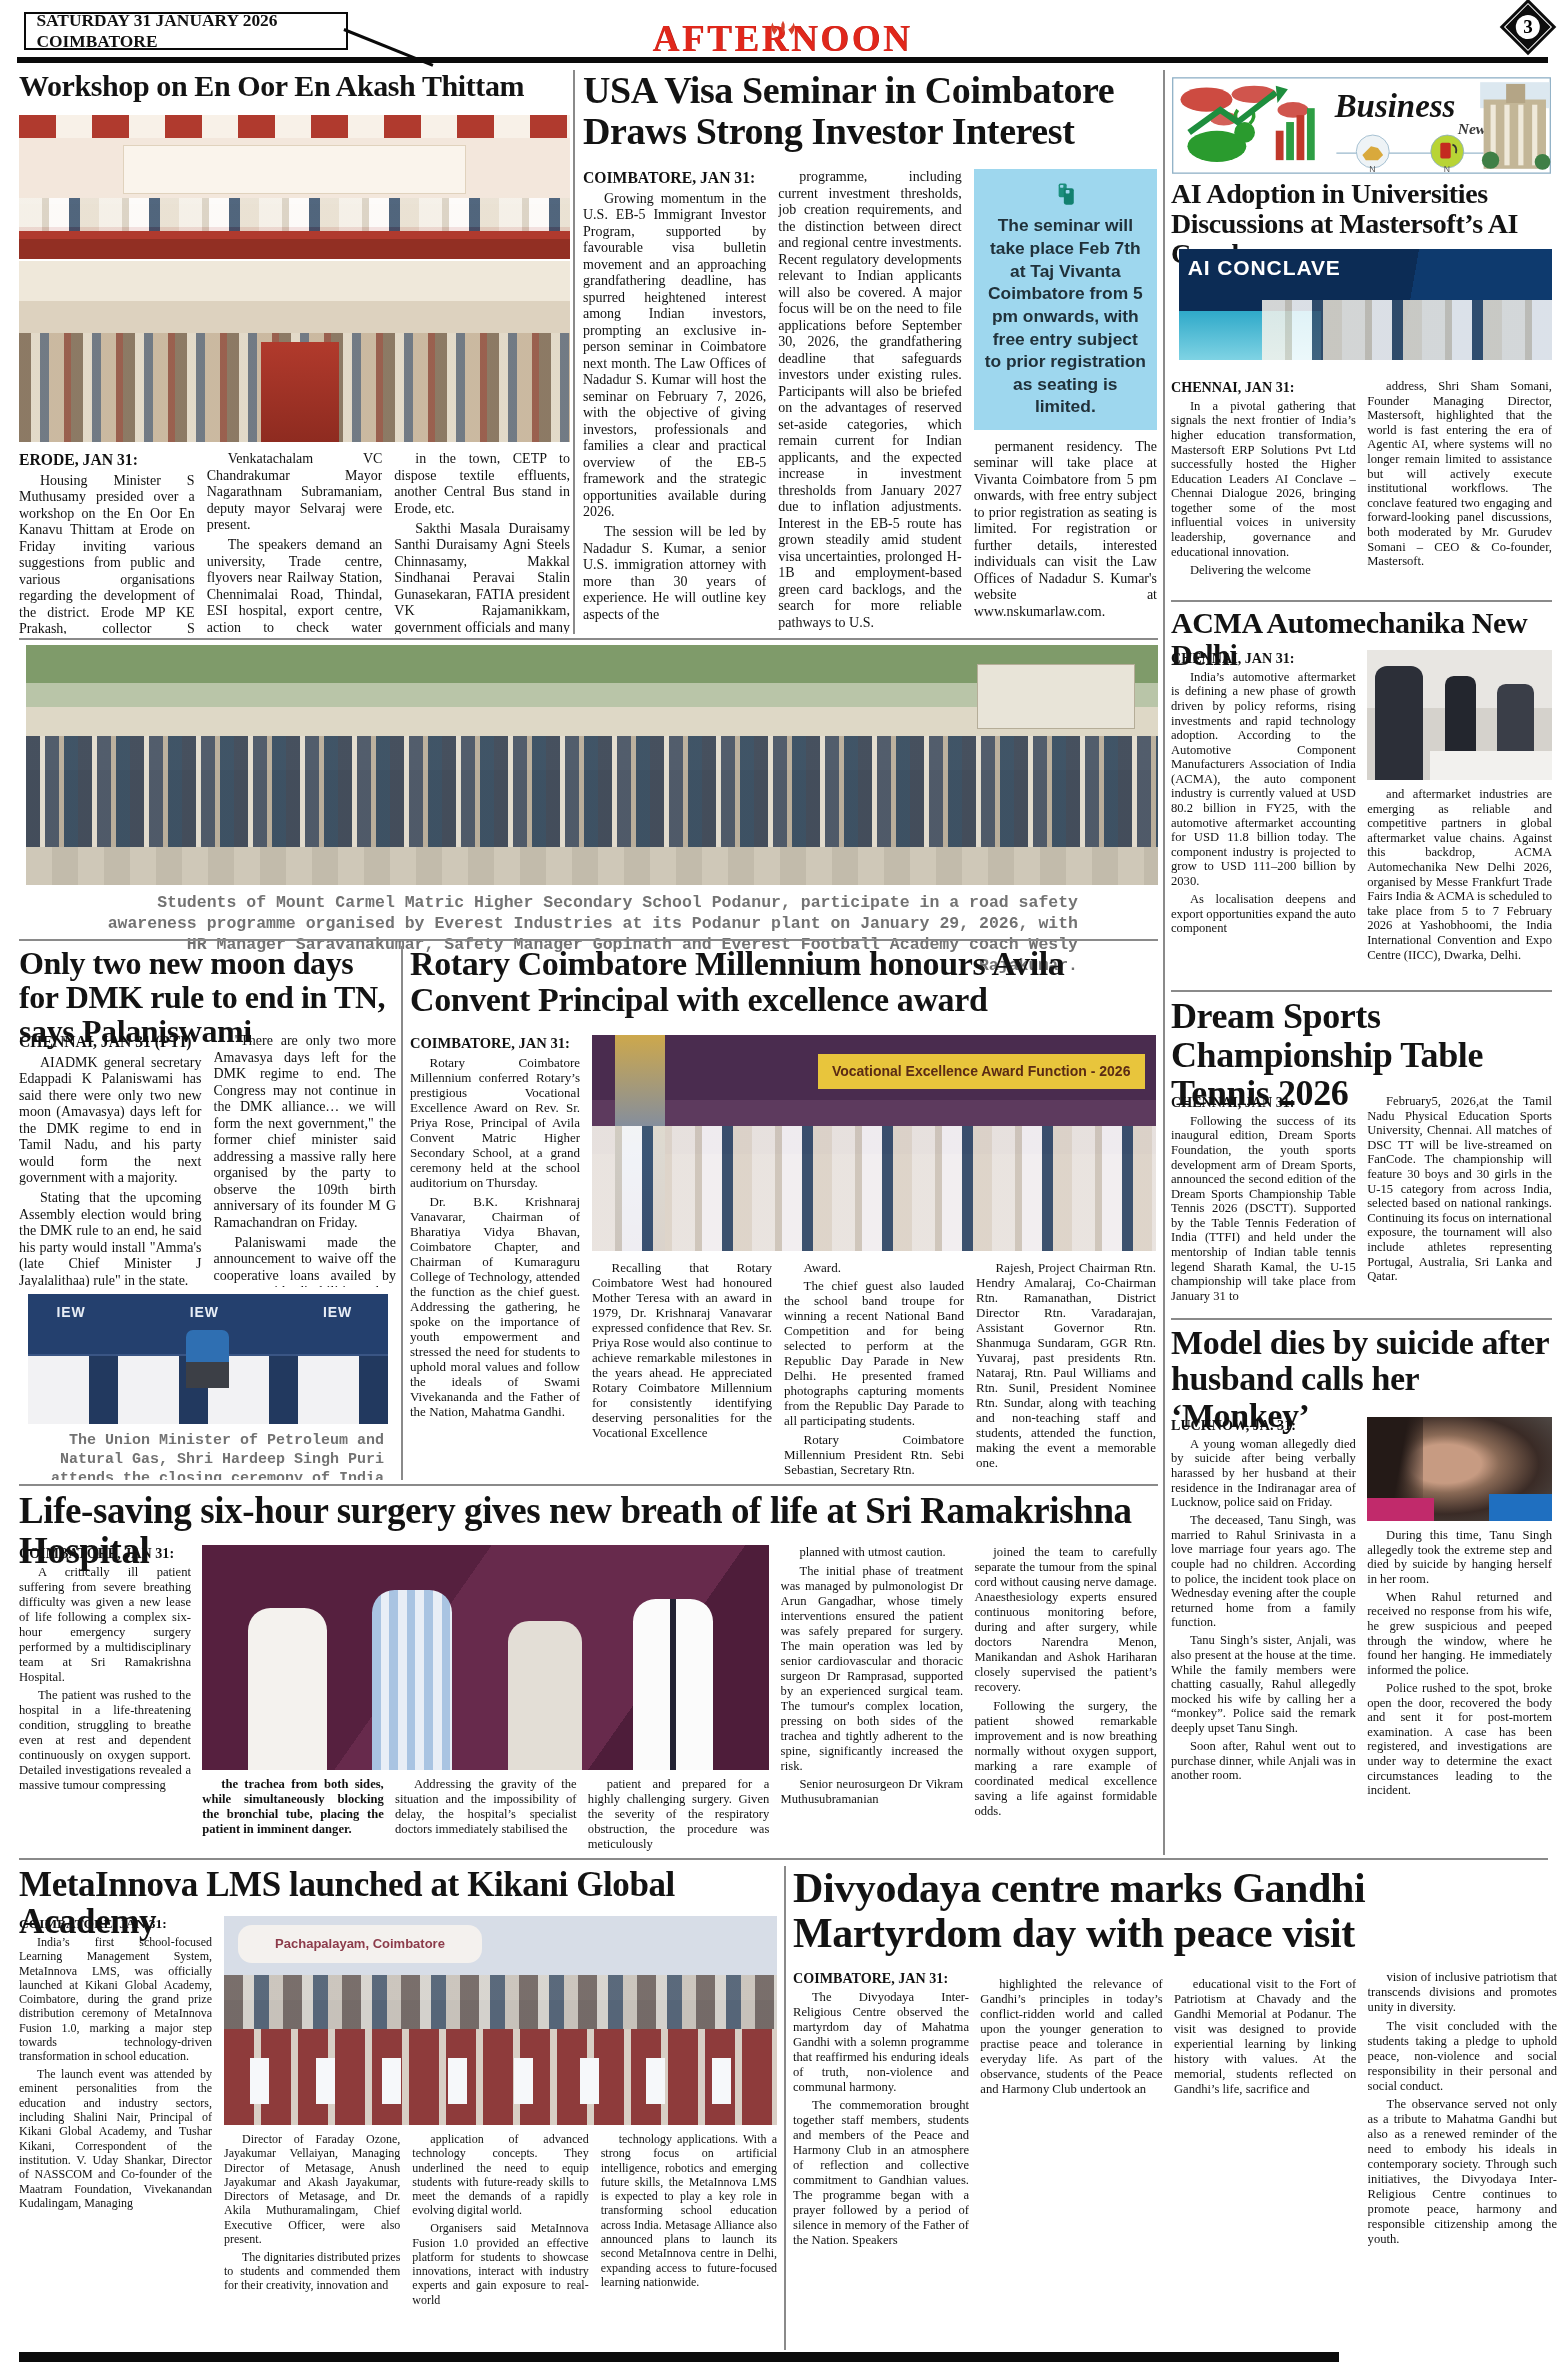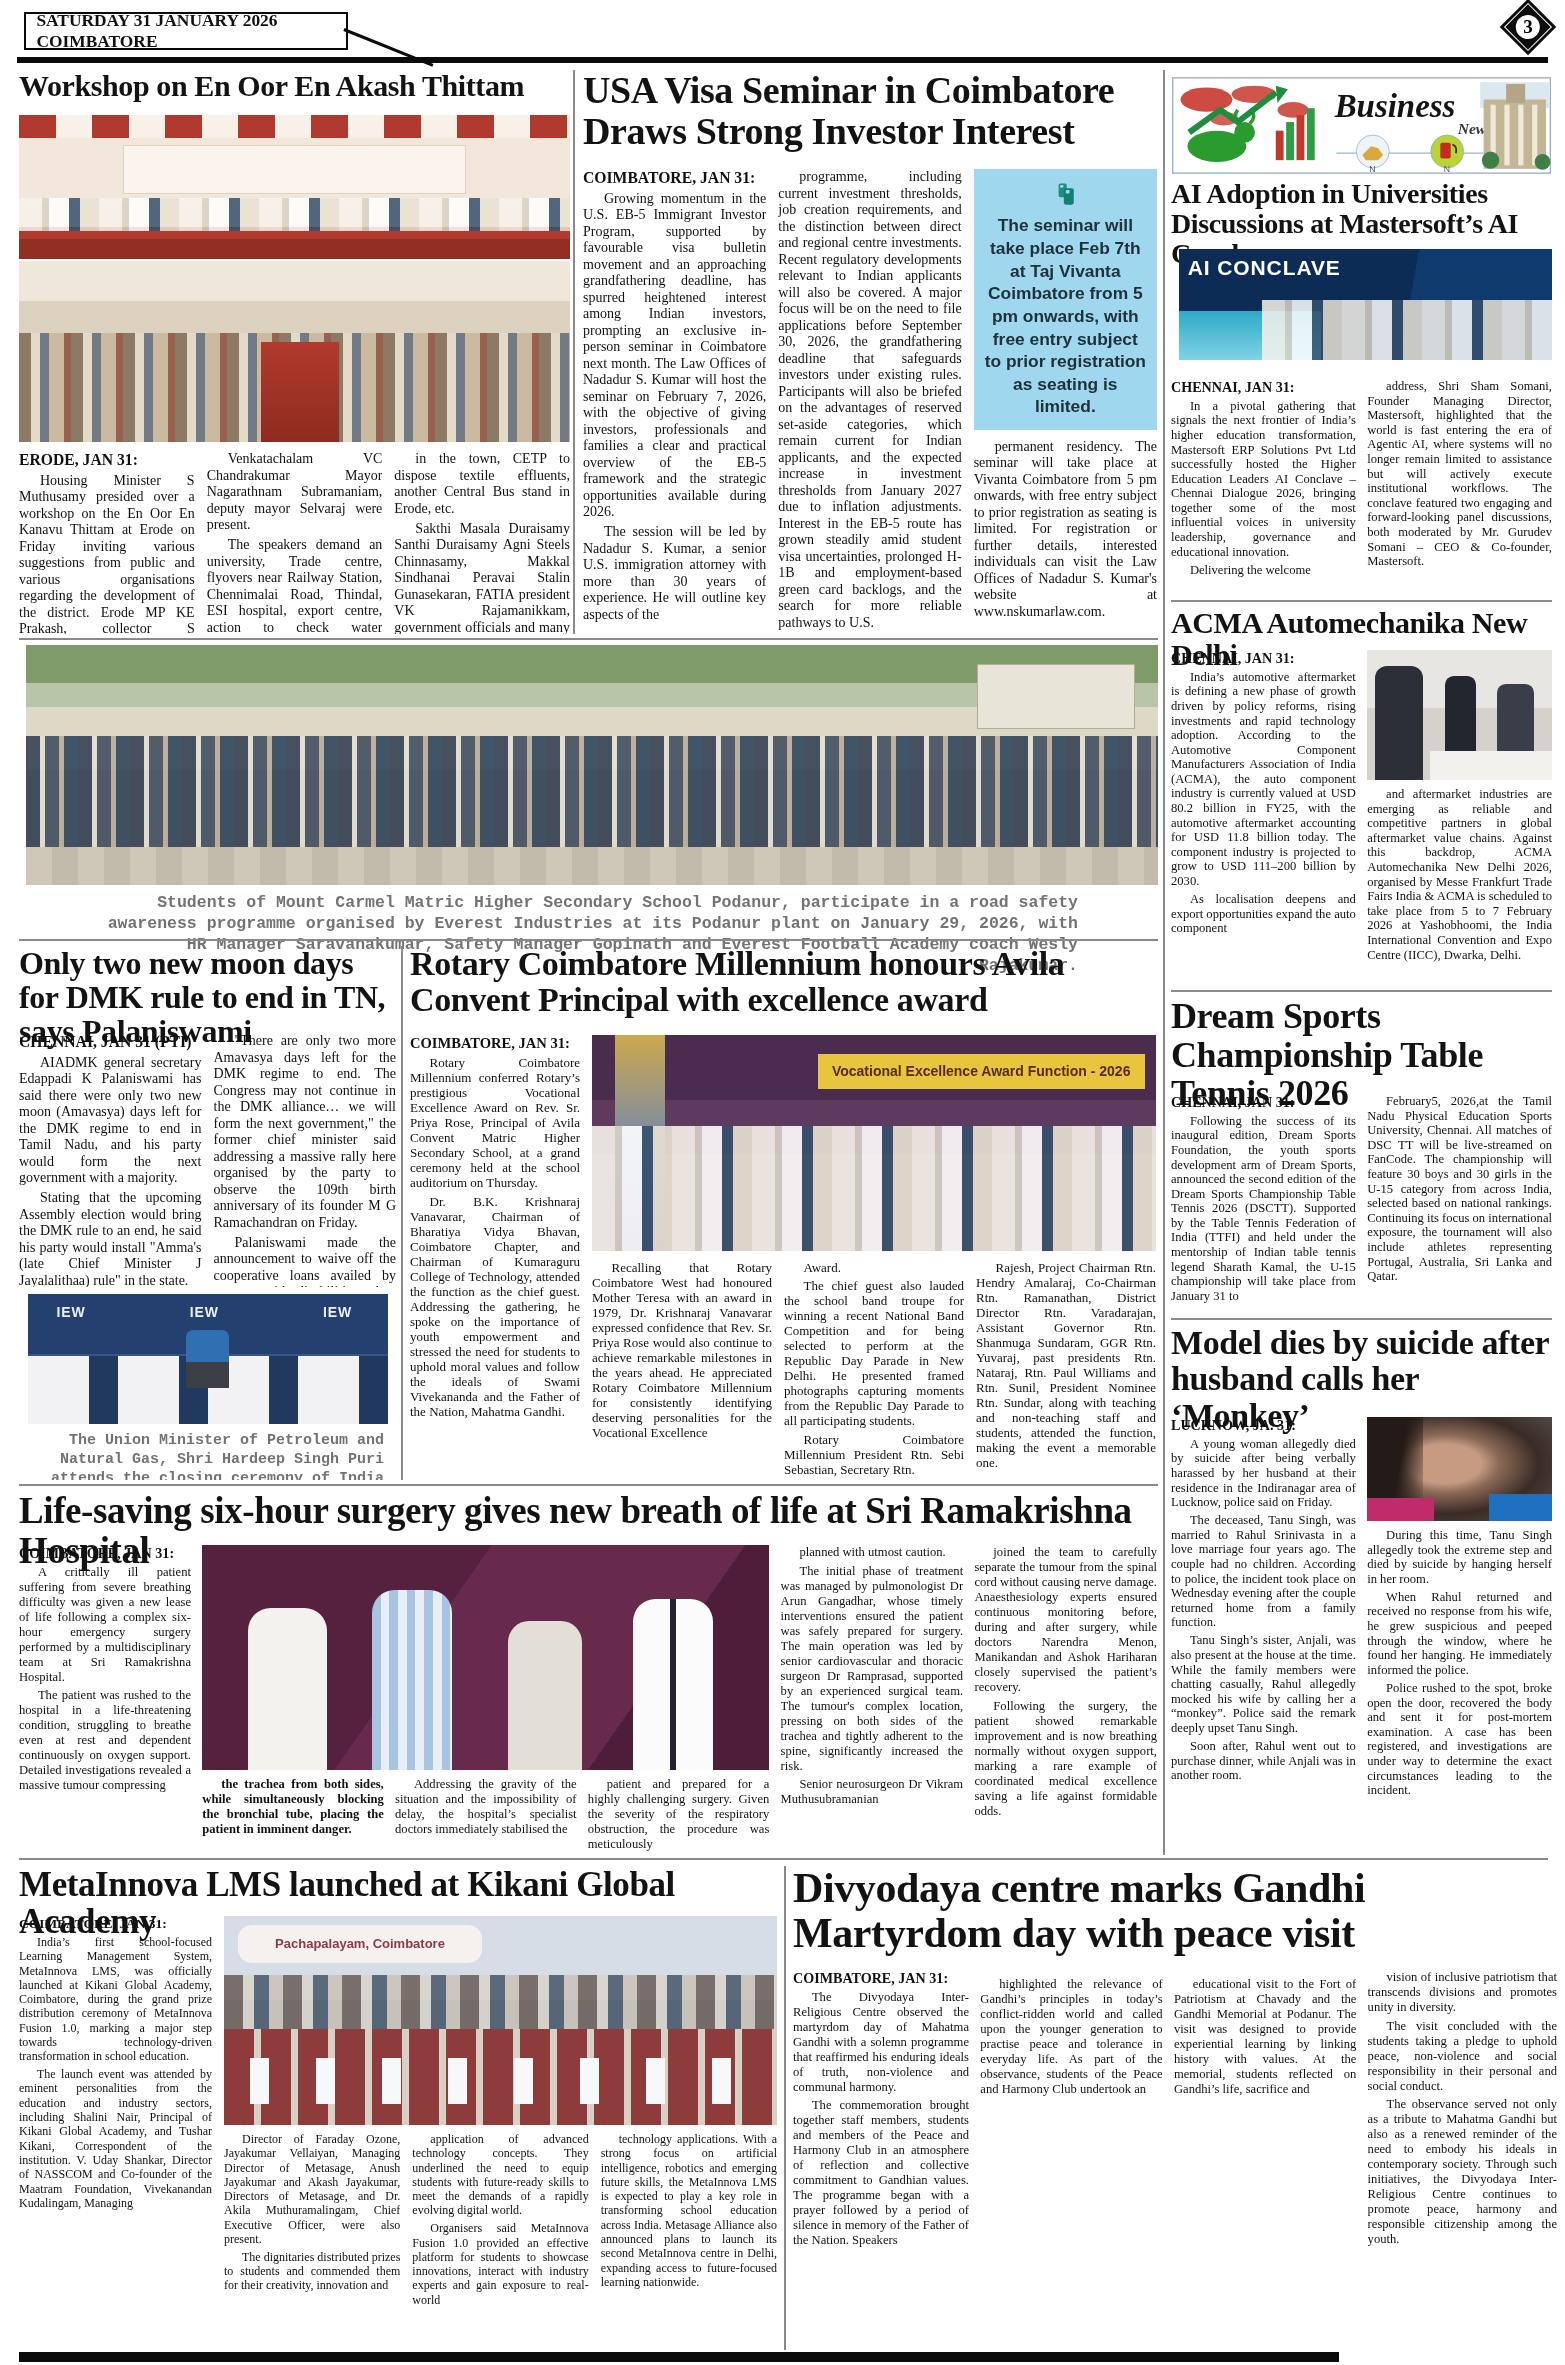--- a/index.html
+++ b/index.html
@@ -37,20 +37,28 @@
 </head>
 <body>
 
 <div class="page">
 
   <div class="date-box">
     <span>SATURDAY 31 JANUARY 2026 COIMBATORE</span>
   </div>
   <div class="date-slash"></div>
 
+  <div class="masthead">
+    <svg class="crest" width="56" height="17.4" viewBox="0 0 64 20">
+      <path d="M22,18 q-6,-8 -2,-14 q1,6 6,8 q-2,3 -4,6z" fill="#d6402a"></path>
+      <path d="M32,17 q-4,-9 0,-15 q4,6 0,15z" fill="#d6402a"></path>
+      <path d="M42,18 q6,-8 2,-14 q-1,6 -6,8 q2,3 4,6z" fill="#d6402a"></path>
+    </svg>
+    <div class="title">AFTERNOON</div>
+  </div>
 
   <div class="page-diamond">
     <div class="ring"></div>
     <div class="circ">3</div>
   </div>
 
   <div class="top-rule"></div>
 
   <div class="article" style="left:19px;top:70px;width:551px;height:564px;">
     <div class="headline" style="font-size:30px;">Workshop on En Oor En Akash Thittam</div>

